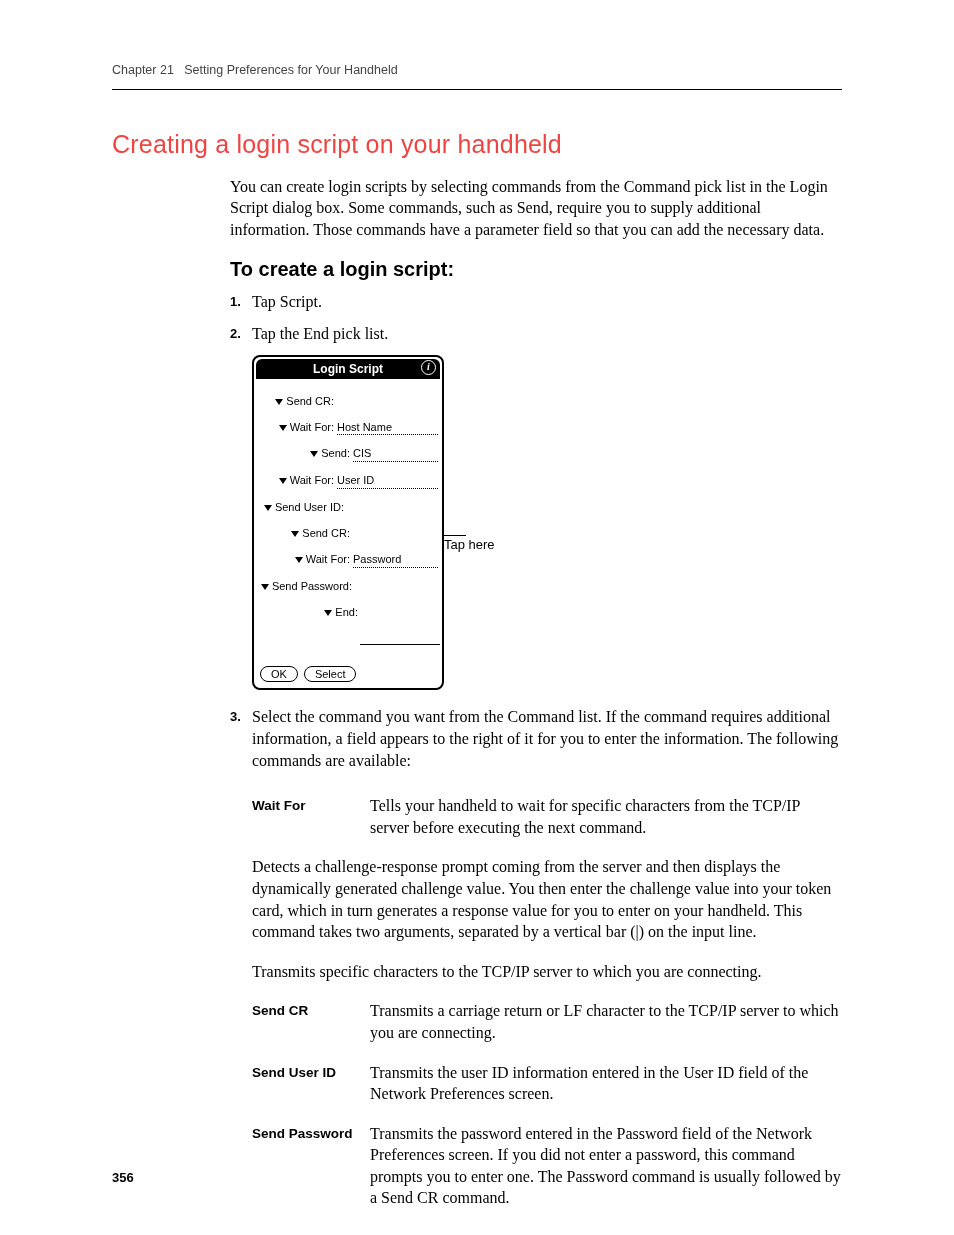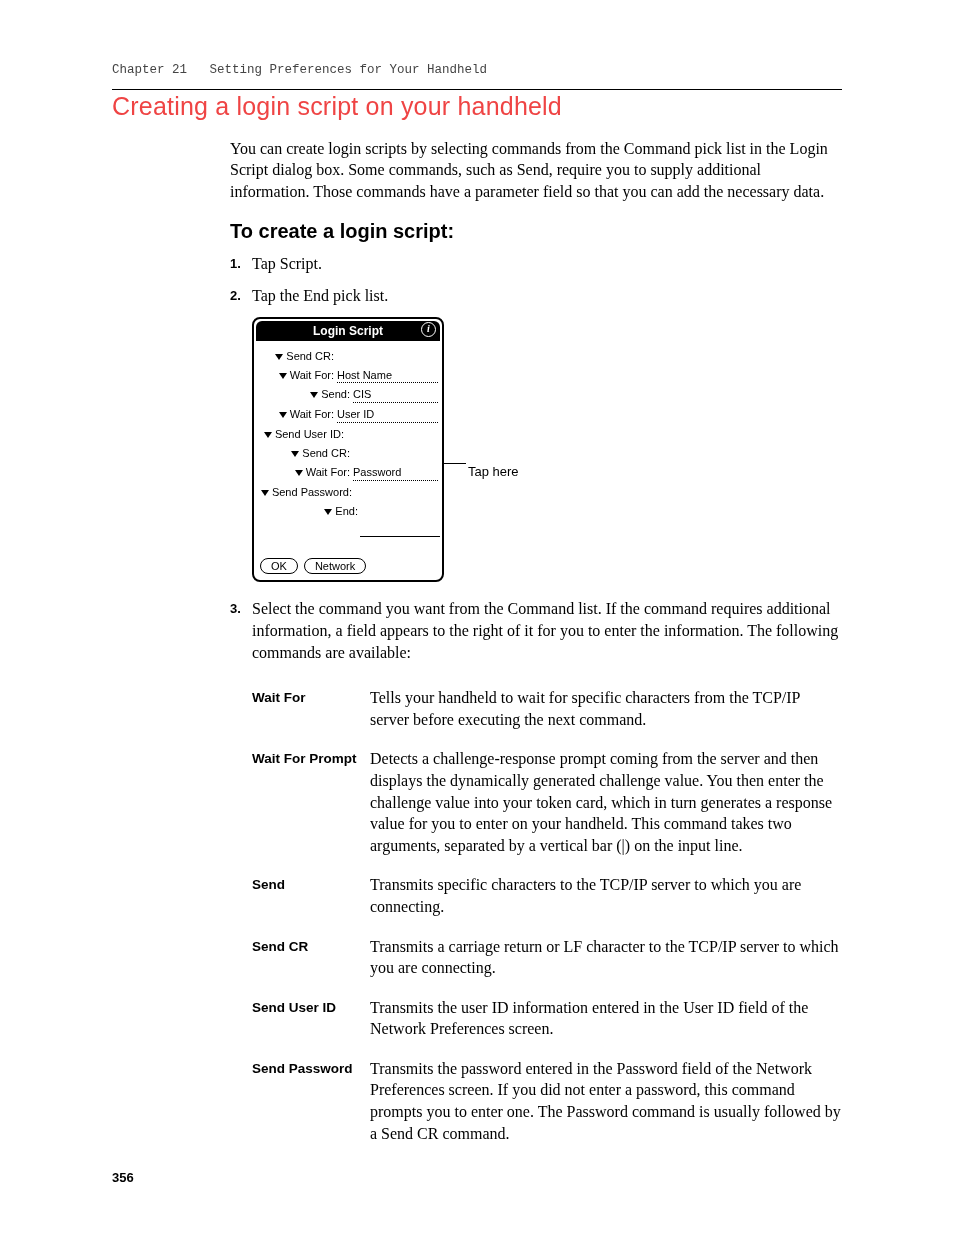--- a/index.html
+++ b/index.html
@@ -12,25 +12,26 @@
     line-height: 1.35;
   }
   .page {
     width: 954px;
     height: 1235px;
     position: relative;
     box-sizing: border-box;
     padding: 62px 112px 40px 112px;
   }
   .running-head {
-    font-family: Liberation Mono, monospace;
+    font-family: Liberation Sans, sans-serif;
     font-size: 12.5px;
     color: #444;
     padding-bottom: 10px;
     border-bottom: 1px solid #000;
+    margin-bottom: 38px;
   }
   h2.section-title {
     font-family: "Arial Narrow", Arial, Helvetica, sans-serif;
     font-stretch: condensed;
     font-weight: 400;
     color: #ef4444;
     font-size: 25px;
     margin: 0 0 14px 0;
     letter-spacing: 0.2px;
   }
@@ -106,21 +107,21 @@
     line-height: 12px;
     text-align: center;
     color: #fff;
   }
   .palm-body {
     padding: 4px 2px 2px 2px;
   }
   .palm-row {
     display: flex;
     align-items: baseline;
-    margin: 4px 0;
+    margin: 11px 0;
     white-space: nowrap;
   }
   .palm-row .label {
     text-align: right;
     padding-right: 3px;
     font-weight: normal;
     display: inline-flex;
     align-items: baseline;
     justify-content: flex-end;
   }
@@ -151,20 +152,21 @@
     border: 1px solid #000;
     border-radius: 10px;
     padding: 0 10px;
     font-size: 11px;
     line-height: 14px;
     background: #fff;
   }
   .callout {
     display: flex;
     align-items: flex-start;
+    flex-direction: column;
   }
   .callout .line {
     width: 24px;
     height: 1px;
     background: #000;
   }
   .callout .text {
     font-family: Arial, Helvetica, sans-serif;
     font-size: 13px;
     padding-left: 2px;
@@ -302,21 +304,21 @@
                 <span class="tri"></span>
                 <span>End:</span>
               </span>
           </div>
           <div class="end-spacer">
               <div class="line" style="left:auto;right:-2px;width:80px;"></div>
             </div>
         </div>
         <div class="palm-buttons">
           <div class="palm-btn">OK</div>
-          <div class="palm-btn">Network</div>
+          <div class="palm-btn">Select</div>
         </div>
       </div>
       <div class="callout" style="align-self:center;margin-top:44px;margin-left:-2px">
         <div class="line"></div>
         <div class="text">Tap here</div>
       </div>
     </div>
 
     <ol class="steps">
       <li>
@@ -324,25 +326,23 @@
         <span class="step-body">Select the command you want from the Command list. If the command requires additional information, a field appears to the right of it for you to enter the information. The following commands are available:</span>
       </li>
     </ol>
 
     <div class="cmd-table" style="margin-left:22px">
       <div class="cmd-row">
         <div class="cmd-name">Wait For</div>
         <div class="cmd-desc">Tells your handheld to wait for specific characters from the TCP/IP server before executing the next command.</div>
       </div>
       <div class="cmd-row">
-        <div class="cmd-name">Wait For Prompt</div>
         <div class="cmd-desc">Detects a challenge-response prompt coming from the server and then displays the dynamically generated challenge value. You then enter the challenge value into your token card, which in turn generates a response value for you to enter on your handheld. This command takes two arguments, separated by a vertical bar (|) on the input line.</div>
       </div>
       <div class="cmd-row">
-        <div class="cmd-name">Send</div>
         <div class="cmd-desc">Transmits specific characters to the TCP/IP server to which you are connecting.</div>
       </div>
       <div class="cmd-row">
         <div class="cmd-name">Send CR</div>
         <div class="cmd-desc">Transmits a carriage return or LF character to the TCP/IP server to which you are connecting.</div>
       </div>
       <div class="cmd-row">
         <div class="cmd-name">Send User ID</div>
         <div class="cmd-desc">Transmits the user ID information entered in the User ID field of the Network Preferences screen.</div>
       </div>

